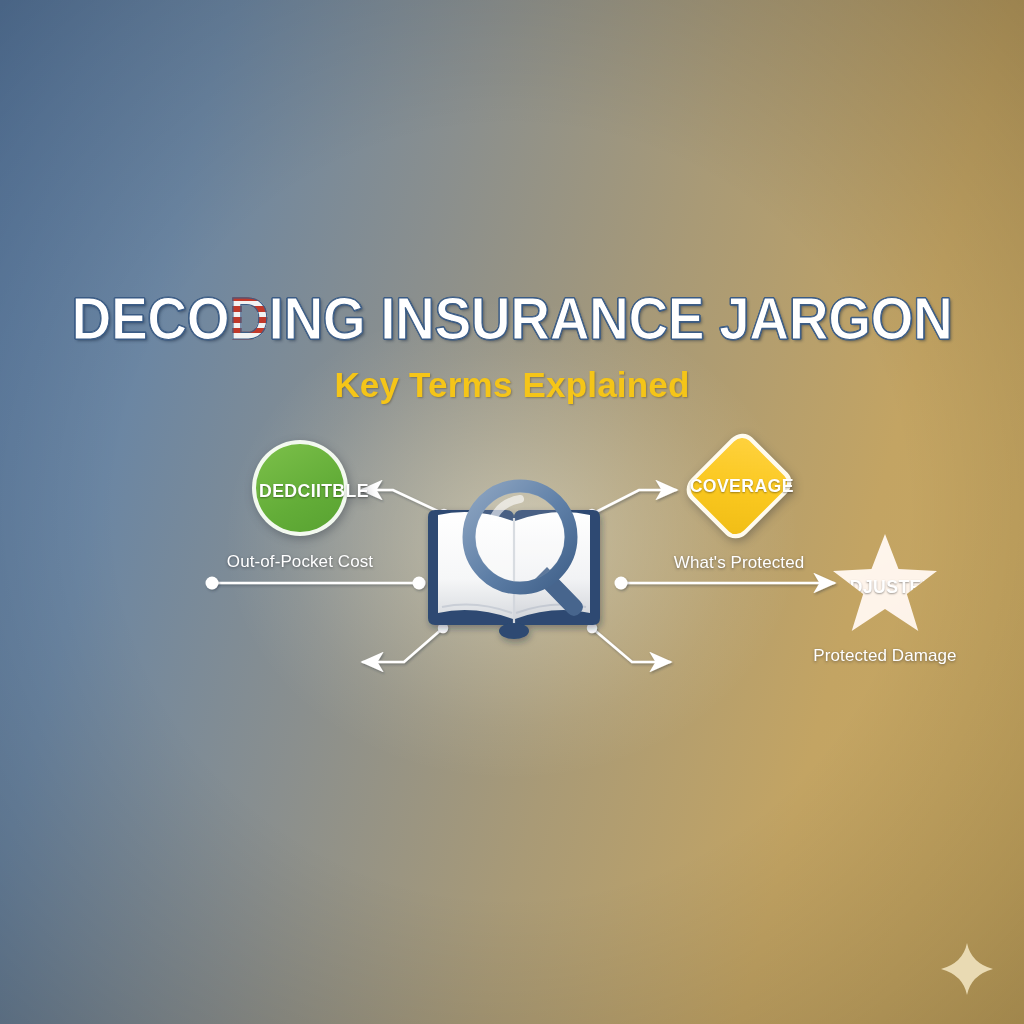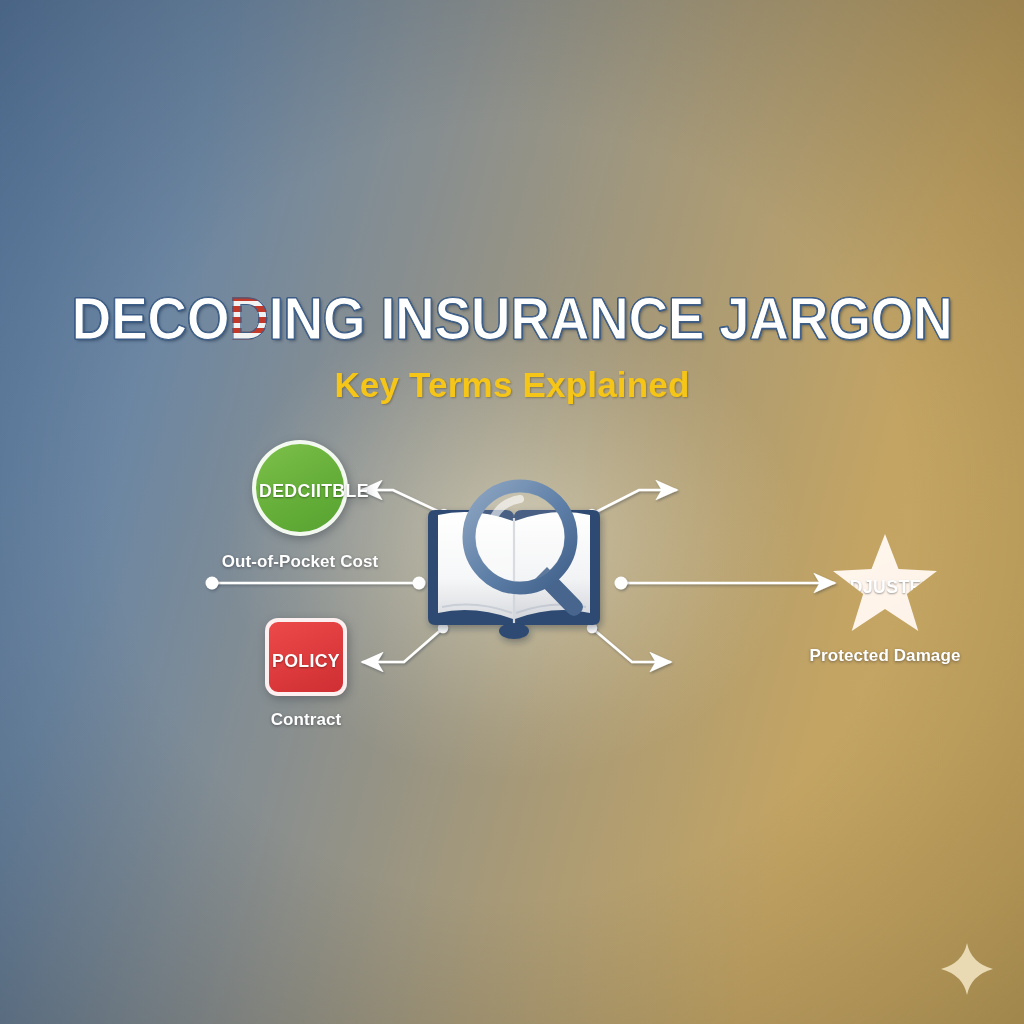--- a/index.html
+++ b/index.html
@@ -106,21 +106,21 @@
     letter-spacing:.4px;
     transform:scaleX(.93);
     text-shadow:0 1px 2px rgba(0,0,0,.38);
     white-space:nowrap;
     pointer-events:none;
   }
   .caption{
     position:absolute; left:50%; transform:translateX(-50%);
     color:#ffffff;
     font-family:"Liberation Sans Narrow","Liberation Sans",sans-serif;
-    font-size:17px; font-weight:700;
+    font-size:17px; font-weight:400;
     letter-spacing:.1px;
     white-space:nowrap;
     text-shadow:0 1px 3px rgba(30,30,40,.5);
   }
 
   
   #node-premium{ left:102px; top:533px; }
   .shield{
     width:104px; height:112px;
     background:linear-gradient(160deg,#2f9fd6 0%,#1c84bf 55%,#1673aa 100%);
@@ -255,27 +255,28 @@
 <div id="nodes">
 
 
   <div class="node" id="node-deductible">
     <div class="shape circle">
       <div class="shape-label" style="top:36px">DEDCIITBLE</div>
     </div>
     <div class="caption" style="top:112px">Out-of-Pocket Cost</div>
   </div>
 
-  <div class="node" id="node-policy">
-    <div class="shape rounded-square">
-      <div class="shape-label" style="top:28px">POLICY</div>
+
+  <div class="node" id="node-coverage">
+    <div class="diamond-wrap shape">
+      <div class="diamond"></div>
+      <div class="shape-label" style="top:50px">COVERAGE</div>
     </div>
-    <div class="caption" style="top:92px">Contract</div>
+    <div class="caption" style="top:128px">What's Protected</div>
   </div>
-
 
 
   <div class="node" id="node-adjuster">
     <div class="shape star">
       <div class="star-ring"></div>
       <div class="shape-label" style="top:42px">ADJUSTER</div>
     </div>
     <div class="caption" style="top:112px">Protected Damage</div>
   </div>
 

